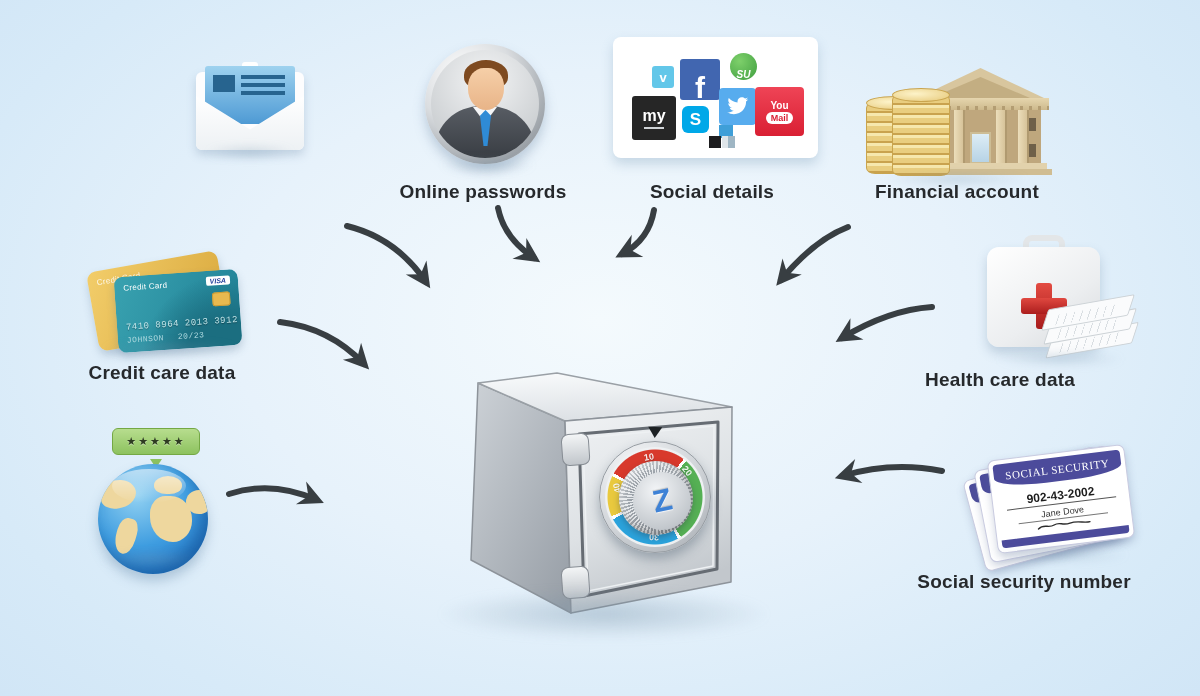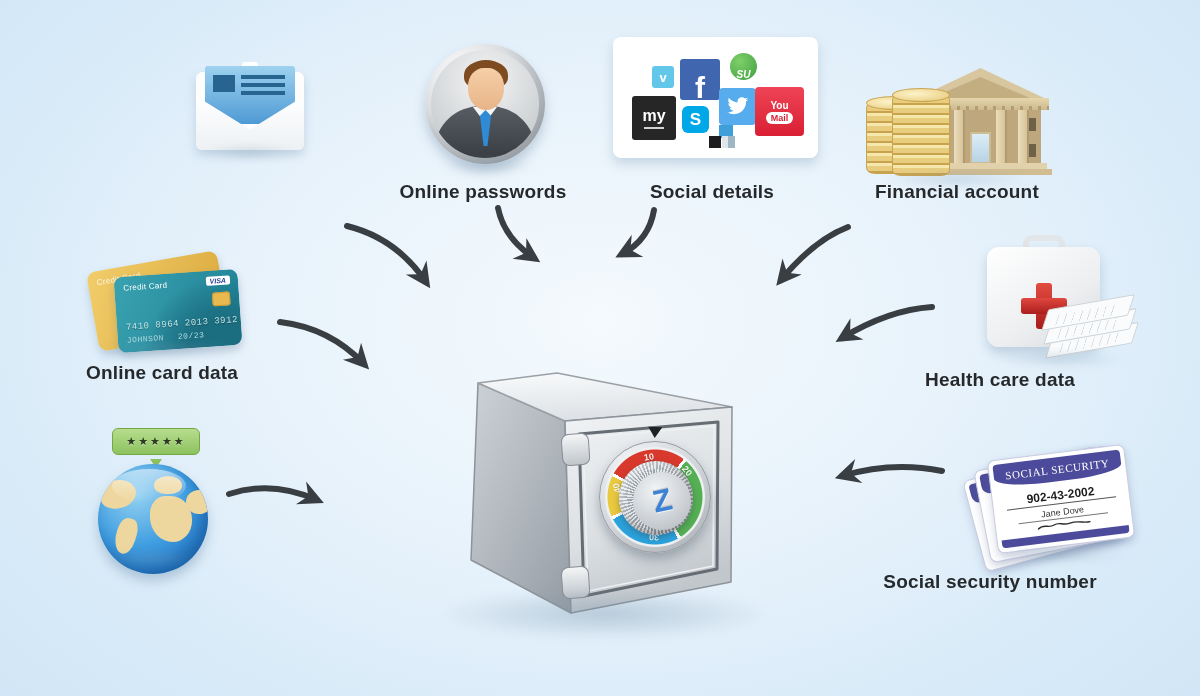--- a/index.html
+++ b/index.html
@@ -292,21 +292,21 @@
     <div class="cc cc-front">
       <span class="cc-title">Credit Card</span>
       <span class="cc-brand">VISA</span>
       <span class="cc-chip"></span>
       <span class="cc-number">7410 8964 2013 3912</span>
       <span class="cc-holder">
         <span>JOHNSON</span><span class="exp">20/23</span>
       </span>
     </div>
   </div>
-  <div class="label" style="left:162px; top:362px">Online card data</div>
+  <div class="label" style="left:162px; top:362px">Credit care data</div>
 
   <div class="health">
     <div class="hc-handle"></div>
     <div class="hc-case">
       <div class="hc-cross"></div>
     </div>
     <div class="hc-papers">
       <div class="hc-sheet" style="left:14px; top:28px"></div>
       <div class="hc-sheet" style="left:7px; top:14px"></div>
       <div class="hc-sheet" style="left:0; top:0"></div>
@@ -334,21 +334,21 @@
     <div class="ssn-card ssn-c1">
       <div class="ssn-head">SOCIAL SECURITY</div>
       <div class="ssn-num">902-43-2002</div>
       <div class="ssn-name">Jane Dove</div>
       <svg class="ssn-sig" width="56" height="8" viewBox="0 0 56 8">
         <path d="M2,6 C8,1 12,7 18,4 C24,1 26,6 34,4 C42,2 48,6 54,5" fill="none" stroke="#2c2c2c" stroke-width="1.4" stroke-linecap="round"></path>
       </svg>
       <div class="ssn-foot"></div>
     </div>
   </div>
-  <div class="label" style="left:990px; top:571px">Social security number</div>
+  <div class="label" style="left:1024px; top:571px">Social security number</div>
 
   <svg class="arrow" style="left:338px; top:216px" width="104" height="82" viewBox="0 0 104 82">
     <defs>
         <marker id="m1" viewBox="0 0 12 12" refX="8" refY="6" markerWidth="5" markerHeight="5" orient="auto">
           <path d="M1,1 L11,6 L1,11 L4.2,6 Z"></path>
         </marker>
       </defs>
     <path class="line" d="M9,10 Q58,22 88,66" marker-end="url(#m1)"></path>
   </svg>
   <svg class="arrow" style="left:488px; top:200px" width="64" height="72" viewBox="0 0 64 72">

